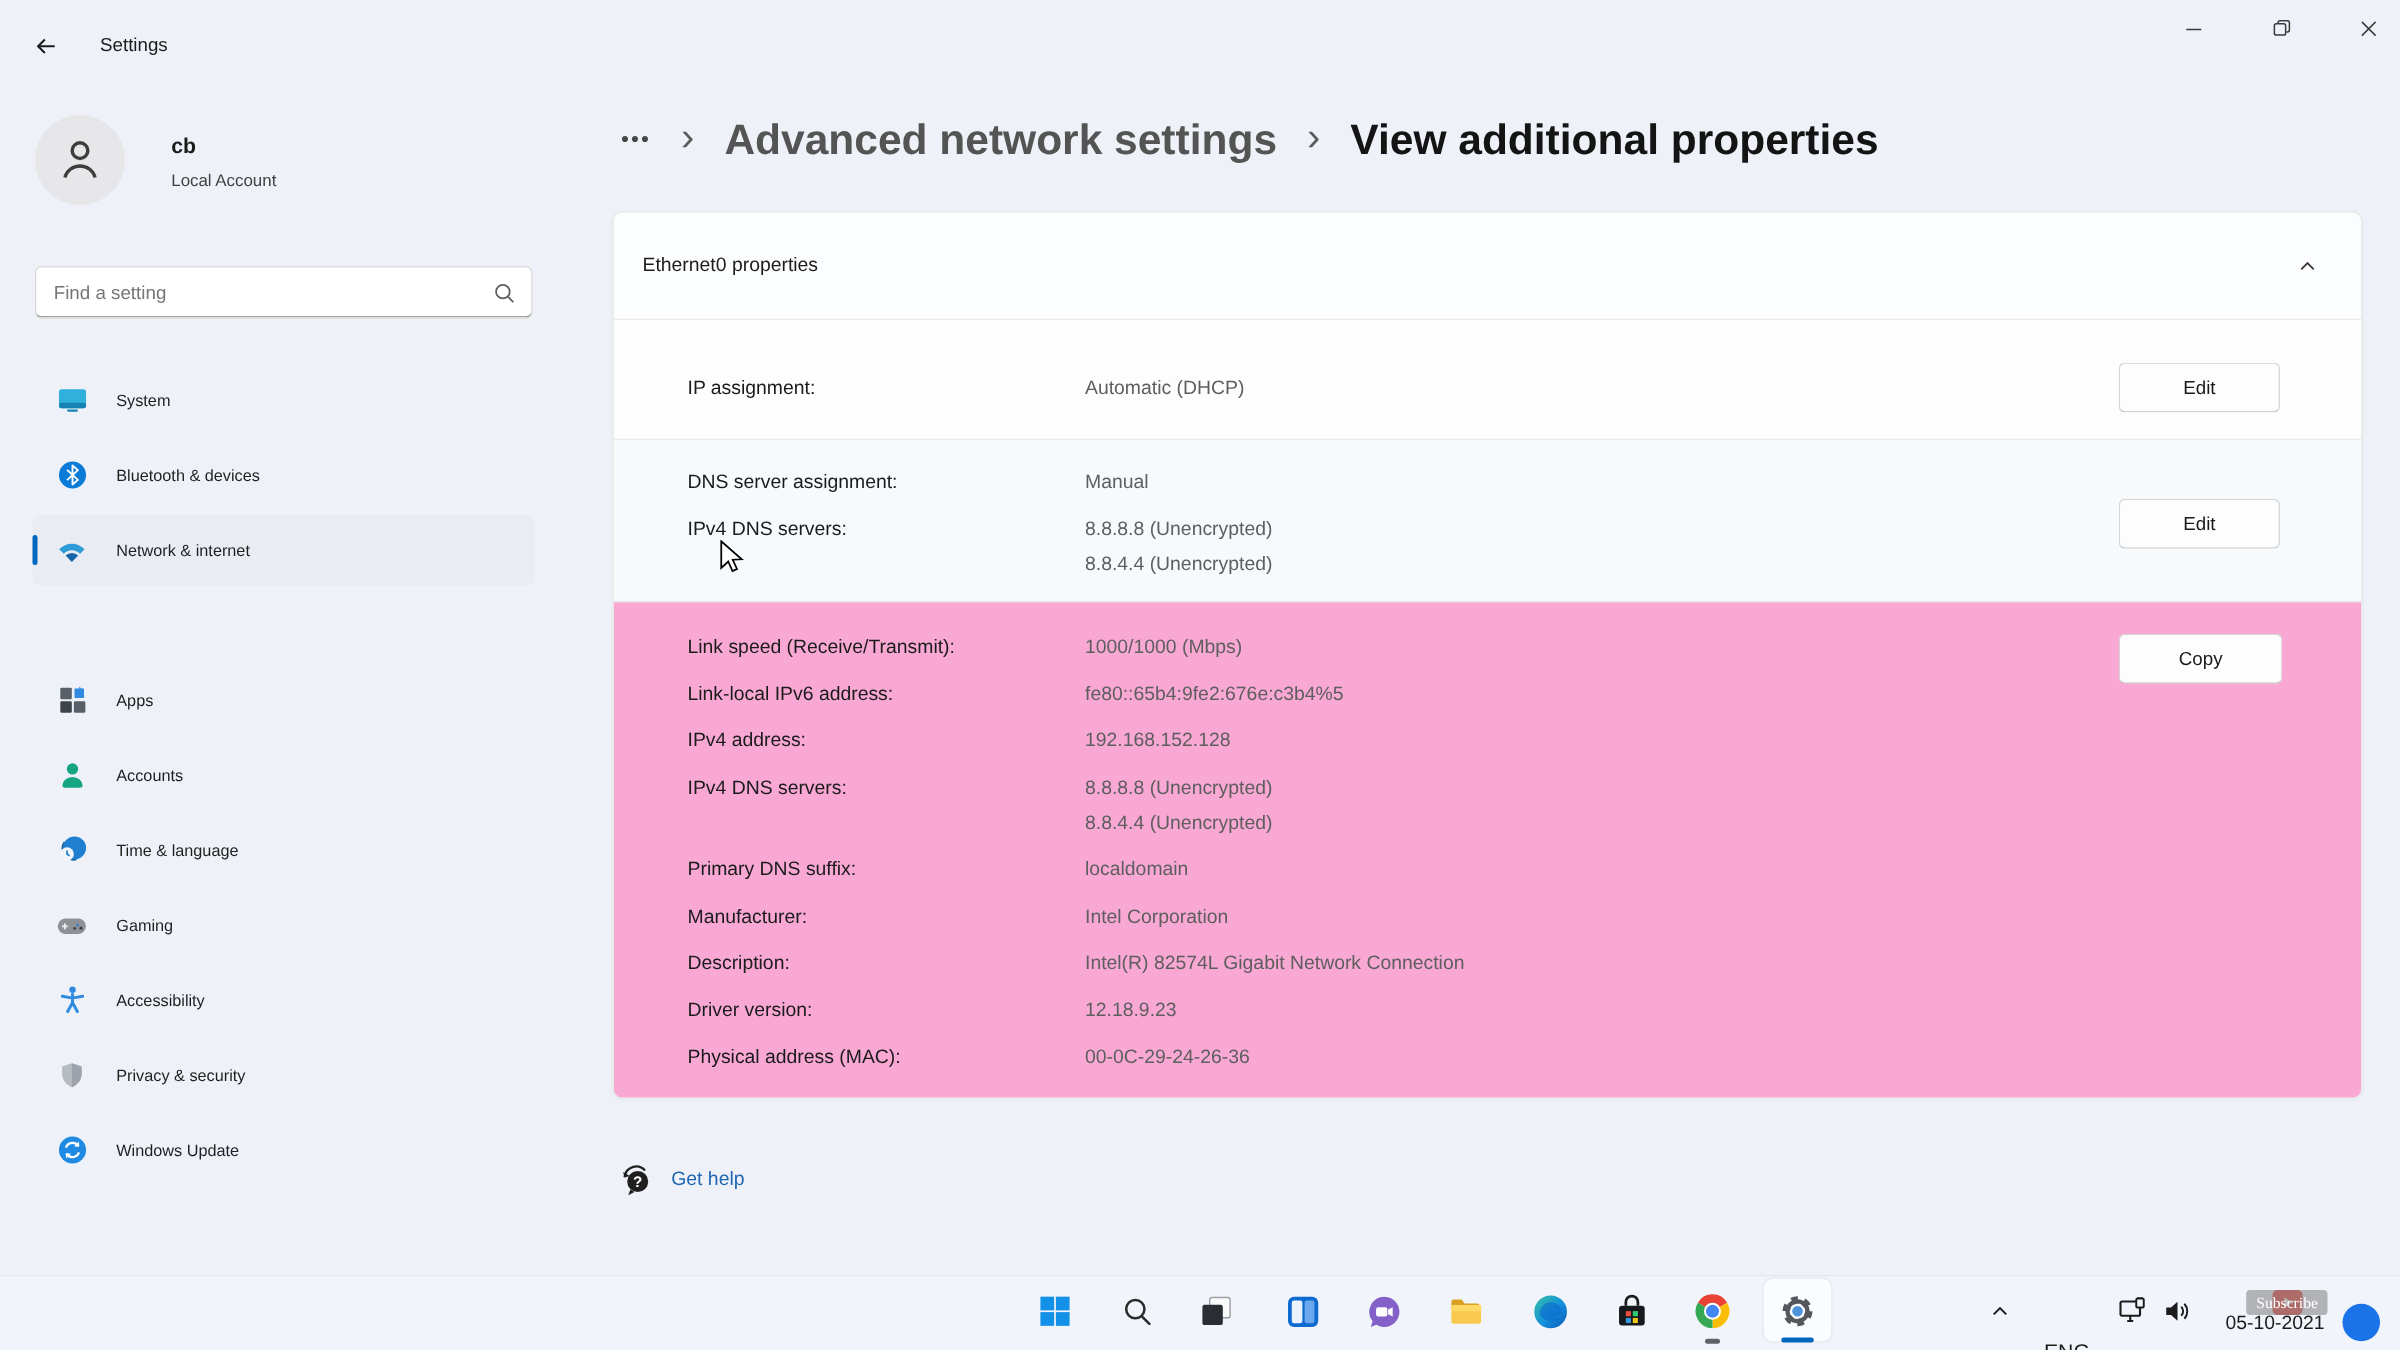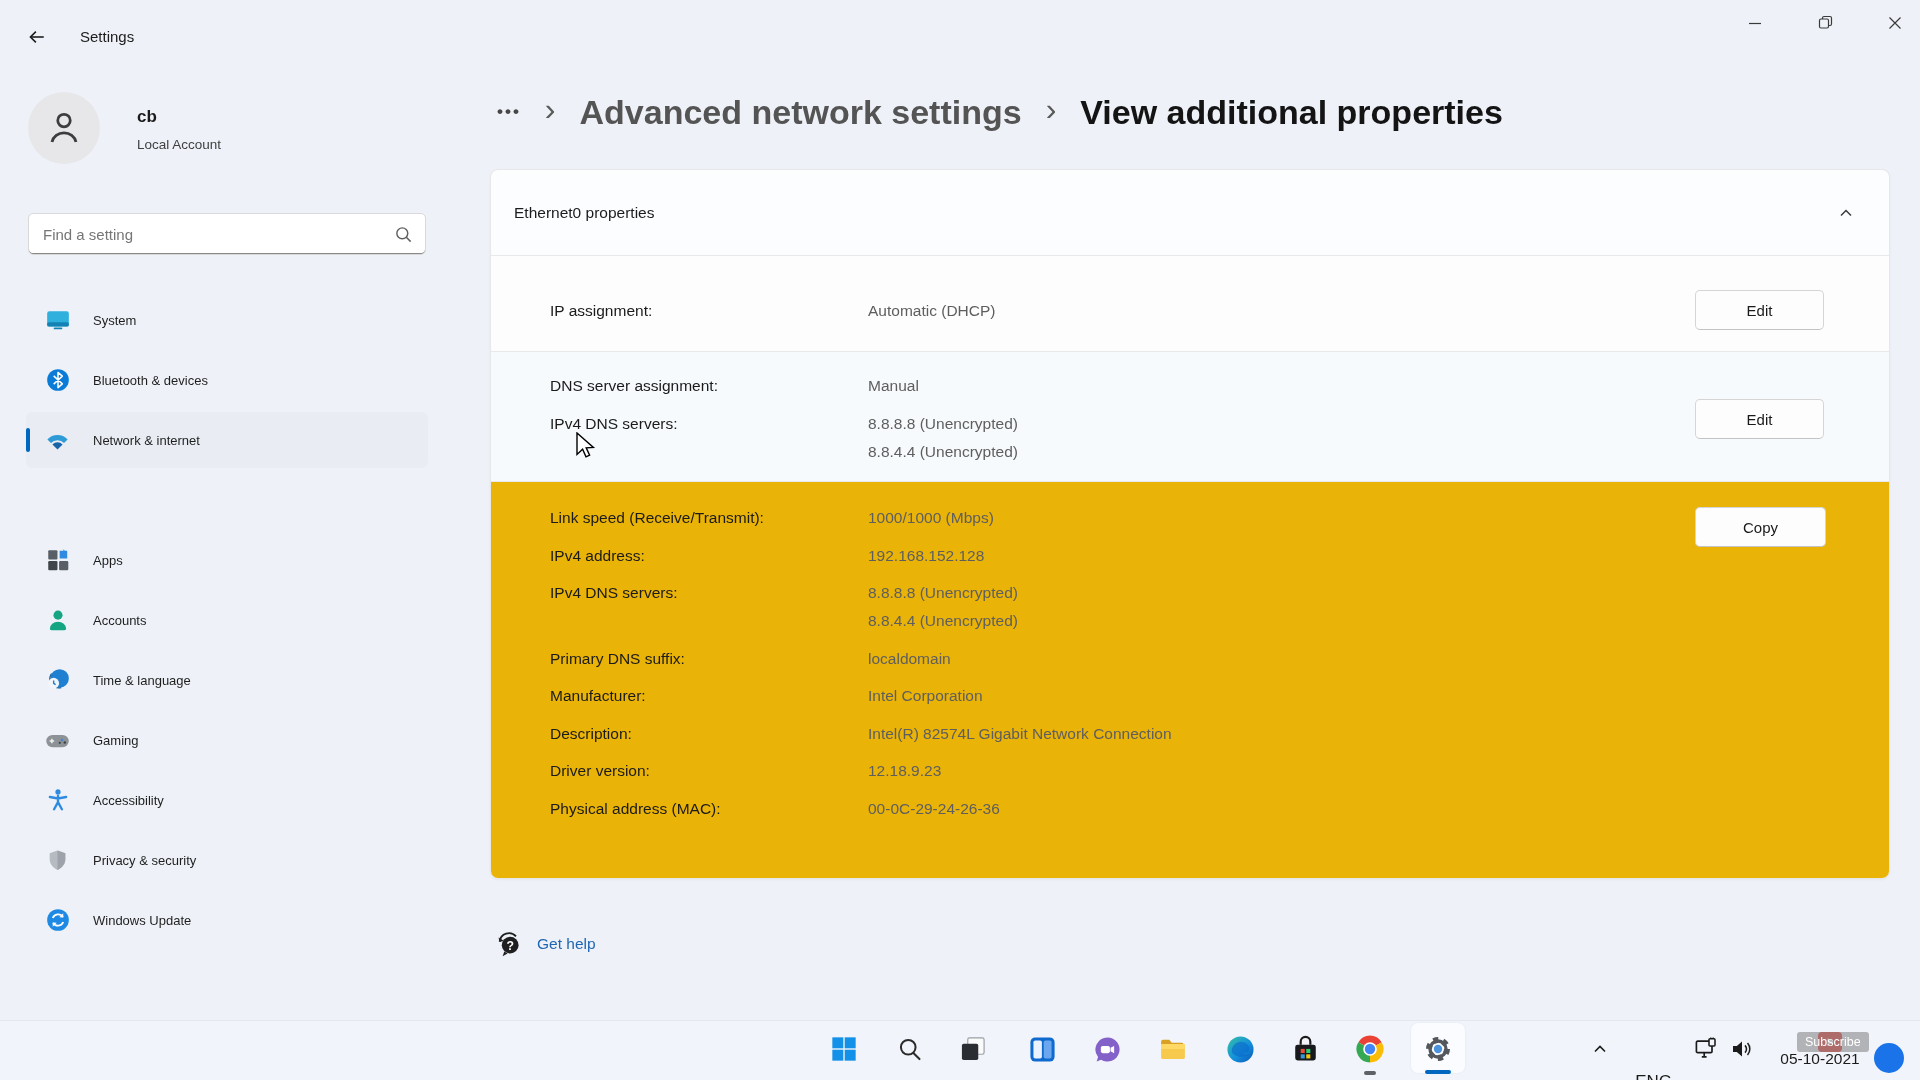--- a/index.html
+++ b/index.html
@@ -35,42 +35,42 @@
   .crumb-parent { font-size:34px; font-weight:600; color:#545454; cursor:pointer; }
   .crumb-current { font-size:34px; font-weight:700; color:#141414; }
 
   
   .card { left:490px; top:169px; width:1400px; height:710px; background:#fcfdff; border:1px solid #e7e7e7; border-radius:8px; box-shadow:0 1px 3px rgba(0,0,0,0.04); overflow:hidden; }
   .card-head { position:absolute; left:0; top:0; width:100%; height:85px; display:flex; align-items:center; padding:0 34px 0 23px; cursor:pointer; }
   .card-title { font-size:15.5px; color:#1c1c1c; flex:1; }
   .card-sec { position:absolute; left:0; width:100%; border-top:1px solid #e9e9e9; padding-left:59px; }
   .sec-0 { top:85px;  height:96px;  padding-top:41px; background:#fdfdfe; }
   .sec-1 { top:181px; height:130px; padding-top:20px; background:#f7fafc; }
-  .sec-2 { top:311px; height:399px; padding-top:22px; background:#eab308; }
+  .sec-2 { top:311px; height:399px; padding-top:22px; background:#f9a8d4; }
   .prow { display:flex; line-height:28px; font-size:15.5px; }
   .sec-1 .prow + .prow { margin-top:10px; }
   .sec-2 .prow { margin-bottom:9.5px; }
   .plabel { width:318px; color:#1b1b1b; flex:none; }
   .pvals  { color:#5e5e5e; }
   .card-btn { position:absolute; left:1204px; width:129px; height:40px; background:#fdfdfd; border:1px solid #d5d5d5; border-bottom-color:#c3c3c3; border-radius:5px; font-size:15px; color:#1a1a1a; display:flex; align-items:center; justify-content:center; cursor:pointer; font-family:"Liberation Sans", sans-serif; }
   .btn-0 { top:120px; } .btn-1 { top:229px; } .btn-2 { top:337px; width:131px; }
 
   
   .help-row { left:495px; top:930px; display:flex; align-items:center; gap:14px; }
   .help-link { font-size:15.5px; color:#2066b2; cursor:pointer; }
 
   
   .taskbar { left:0; top:1020px; width:1920px; height:60px; background:#f1f4fa; border-top:1px solid rgba(0,0,0,0.05); }
   .tb-ico { position:absolute; top:1029px; width:40px; height:40px; display:flex; align-items:center; justify-content:center; cursor:pointer; }
   .tb-active-bg { left:1411px; top:1023px; width:54px; height:50px; background:#fafcff; border-radius:7px; box-shadow:0 0 2px rgba(0,0,0,0.08); }
   .tb-underline { left:1425px; top:1070px; width:26px; height:4px; background:#0067c0; border-radius:2px; }
   .tb-running-dot { left:1364px; top:1071px; width:12px; height:4px; background:#5f6368; border-radius:2px; }
   .tray-text { font-size:17px; color:#1b1b1b; line-height:15px; text-align:right;margin-top:44px; }
   .tray-date { font-size:15.5px; color:#1b1b1b; }
-  .wm-pill { left:1797px; top:1032px; height:20px; padding:0 8px; background:rgba(125,125,125,0.55); border-radius:3px; display:flex; align-items:center; font-size:12.5px; color:#ffffff; }
+  .wm-pill { left:1797px; top:1032px; height:20px; padding:0 8px; background:rgba(125,125,125,0.55); border-radius:3px; display:flex; align-items:center; font-size:12.5px; color:#ffffff;font-family:Liberation Serif, serif; }
   .wm-play { left:1818px; top:1032px; width:24px; height:20px; background:#e53935; border-radius:4px; display:flex; align-items:center; justify-content:center; opacity:0.85; }
   .wm-avatar { left:1874px; top:1043px; width:30px; height:30px; background:#1a73e8; border-radius:50%; }
 </style>
 </head>
 <body>
 
 <div class="page">
 
   <div class="abs back-btn">
     <svg width="18" height="18" viewBox="0 0 16 16">
@@ -270,20 +270,26 @@
         </div>
       </div>
     </div>
     <button class="card-btn btn-1">Edit</button>
 
     <div class="card-sec sec-2">
       <div class="prow">
         <div class="plabel">Link speed (Receive/Transmit):</div>
         <div class="pvals">
             <div>1000/1000 (Mbps)</div>
+          </div>
+      </div>
+      <div class="prow">
+        <div class="plabel">Link-local IPv6 address:</div>
+        <div class="pvals">
+            <div>fe80::65b4:9fe2:676e:c3b4%5</div>
           </div>
       </div>
       <div class="prow">
         <div class="plabel">IPv4 address:</div>
         <div class="pvals">
             <div>192.168.152.128</div>
           </div>
       </div>
       <div class="prow">
         <div class="plabel">IPv4 DNS servers:</div>

